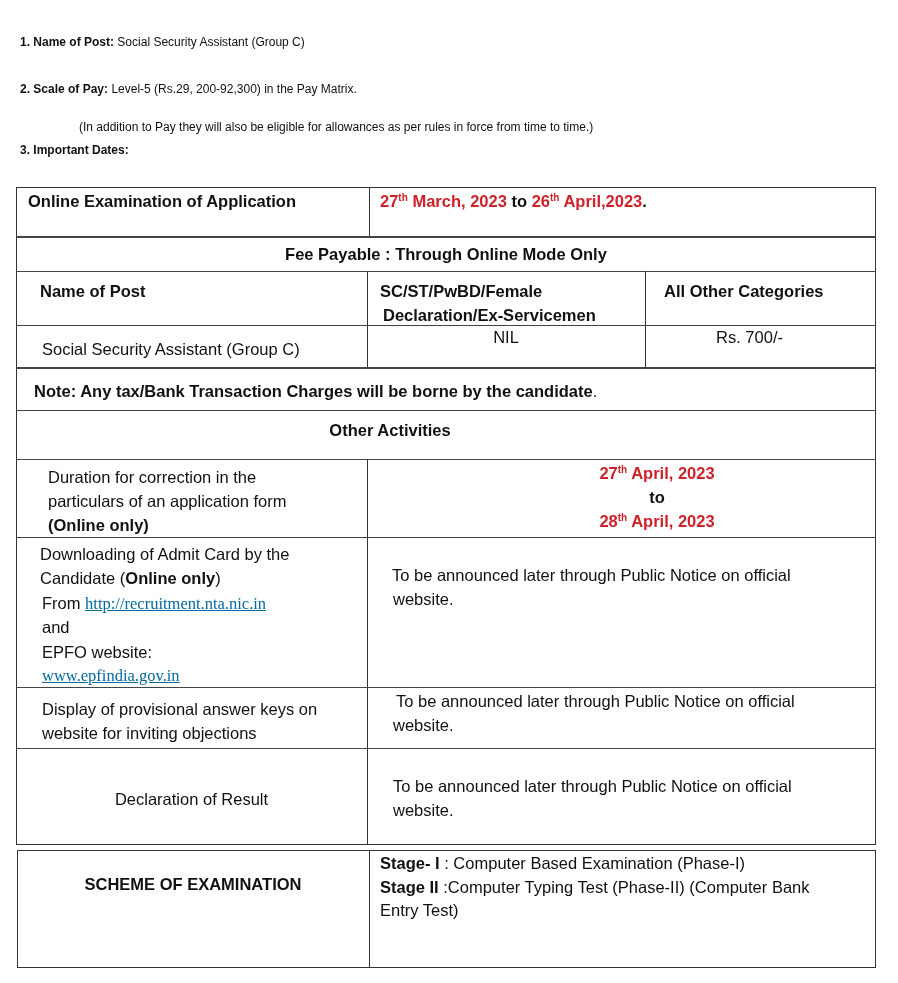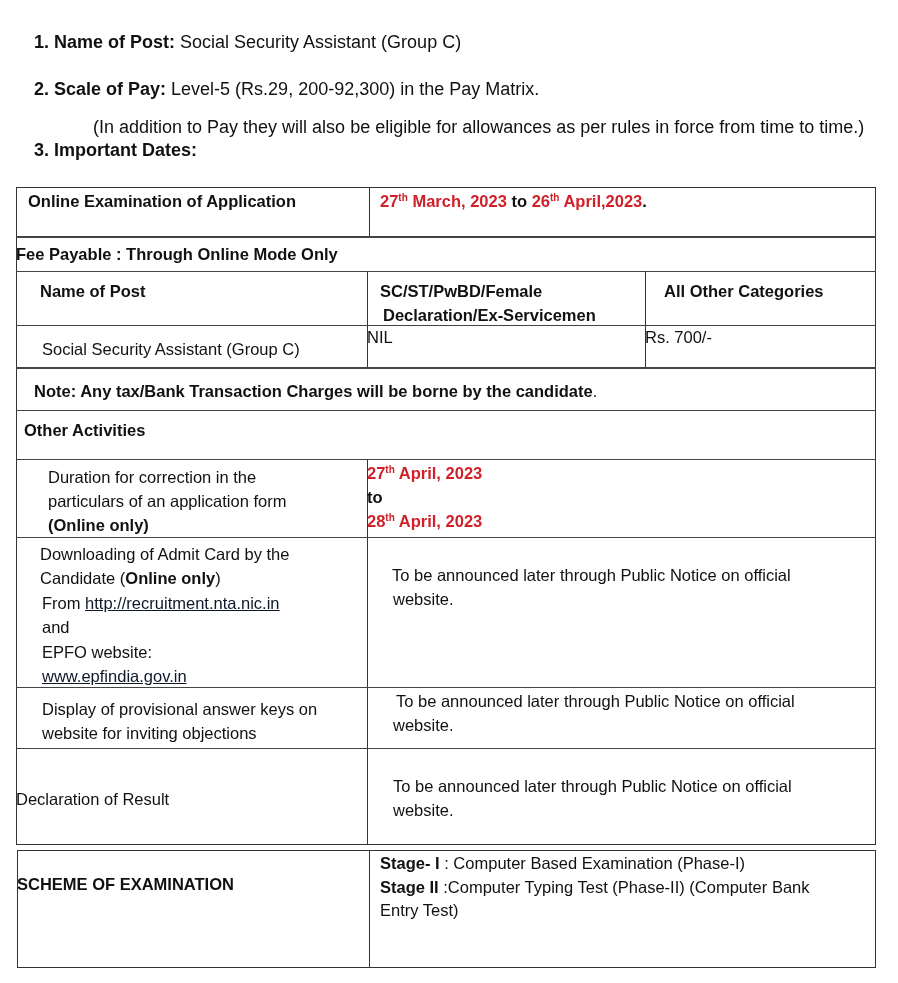--- a/index.html
+++ b/index.html
@@ -1,31 +1,31 @@
 <!DOCTYPE html>
 <html><head>
 <meta charset="utf-8">
 <style>
   html, body { margin: 0; padding: 0; background: #ffffff; }
   body {
     width: 898px; height: 983px; position: relative; overflow: hidden;
     font-family: "Liberation Sans", sans-serif; color: #111111;
   }
   .abs { position: absolute; }
-  .para { font-size: 18px; line-height: 20px; white-space: nowrap; margin-left: 14px; }
+  .para { font-size: 12px; line-height: 20px; white-space: nowrap; }
   .b { font-weight: bold; }
   .red { color: #d0202a; font-weight: bold; }
   sup { font-size: 10px; line-height: 0; vertical-align: 6px; }
-  .link { color: #0f172a; text-decoration: underline; cursor: pointer; }
+  .link { color: #0369a1; text-decoration: underline; cursor: pointer; font-family: Liberation Serif, serif; }
 
   .box { position: absolute; border: 1.5px solid #333; box-sizing: border-box; }
   .hline { position: absolute; height: 0; border-top: 1.5px solid #444; }
   .vline { position: absolute; width: 0; border-left: 1.5px solid #333; }
   .cell { position: absolute; font-size: 16.5px; line-height: 24px; }
-  .center { text-align: left; }
+  .center { text-align: center; }
 </style>
 </head>
 <body>
 
 <div class="abs para" style="left:20px; top:32px;">
   <span class="b">1. Name of Post:</span><span> Social Security Assistant (Group C)</span>
 </div>
 <div class="abs para" style="left:20px; top:79px;">
   <span class="b">2. Scale of Pay:</span><span>  Level-5 (Rs.29, 200-92,300) in the Pay Matrix.</span>
 </div>
@@ -55,21 +55,21 @@
 <div class="cell" style="left:42px; top:337px;">Social Security Assistant (Group C)</div>
 <div class="cell center" style="left:367px; top:325px; width:278px;">NIL</div>
 <div class="cell center" style="left:645px; top:325px; width:209px;">Rs. 700/-</div>
 <div class="hline" style="left:16px; top:367px; width:860px; border-top-width:2.5px;"></div>
 
 <div class="cell" style="left:34px; top:379px; white-space:nowrap;">
   <span class="b">Note: Any tax/Bank Transaction Charges will be borne by the candidate</span><span>.</span>
 </div>
 <div class="hline" style="left:16px; top:410px; width:860px;"></div>
 
-<div class="cell b center" style="left:16px; top:418px; width:748px;margin-left:8px;">Other Activities</div>
+<div class="cell b center" style="left:16px; top:418px; width:748px;">Other Activities</div>
 <div class="hline" style="left:16px; top:459px; width:860px;"></div>
 
 <div class="vline" style="left:367px; top:459px; height:386px;"></div>
 
 <div class="cell" style="left:48px; top:465px;">Duration for correction in the</div>
 <div class="cell" style="left:48px; top:489px;">particulars of an application form</div>
 <div class="cell b" style="left:48px; top:513px;">(Online only)</div>
 <div class="cell red center" style="left:367px; top:461px; width:580px;">
   <span>27</span><sup>th</sup><span> April, 2023</span>
 </div>

